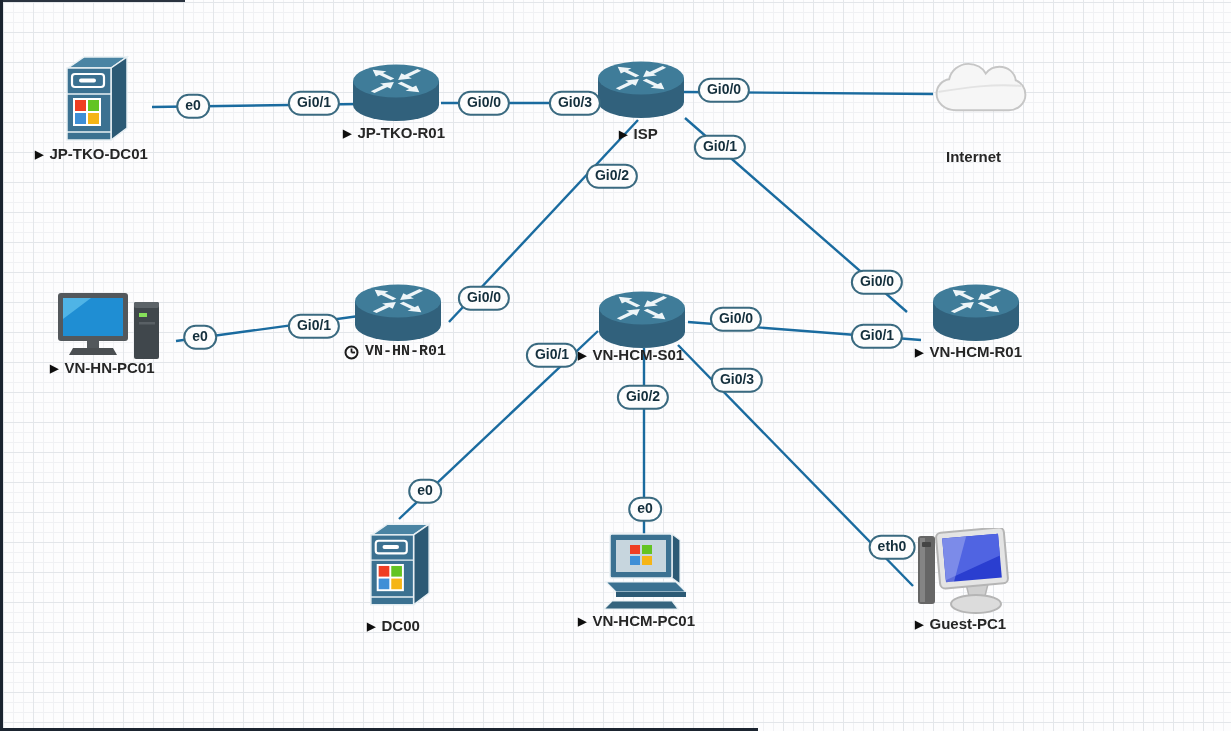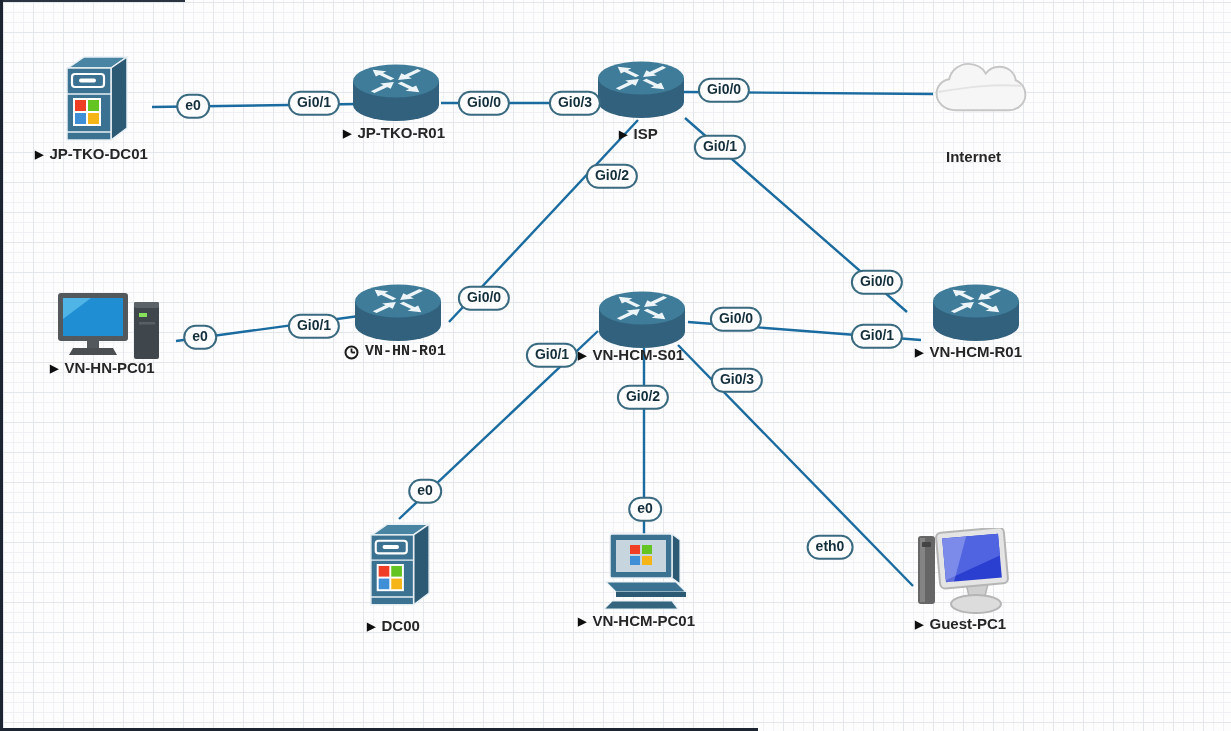--- a/index.html
+++ b/index.html
@@ -339,21 +339,21 @@
   <div class="pill" style="left:200px;top:337px;">e0</div>
   <div class="pill" style="left:314px;top:326px;">Gi0/1</div>
 
   <div class="pill" style="left:552px;top:355px;">Gi0/1</div>
   <div class="pill" style="left:425px;top:491px;">e0</div>
 
   <div class="pill" style="left:643px;top:397px;">Gi0/2</div>
   <div class="pill" style="left:645px;top:509px;">e0</div>
 
   <div class="pill" style="left:737px;top:380px;">Gi0/3</div>
-  <div class="pill" style="left:830px;top:547px;">eth0</div>
+  <div class="pill" style="left:892px;top:547px;">eth0</div>
 
   <div class="pill" style="left:736px;top:319px;">Gi0/0</div>
   <div class="pill" style="left:877px;top:336px;">Gi0/1</div>
 
   <div class="edge-topleft"></div>
   <div class="edge-left"></div>
   <div class="edge-bottom"></div>
 
 </div>
 

